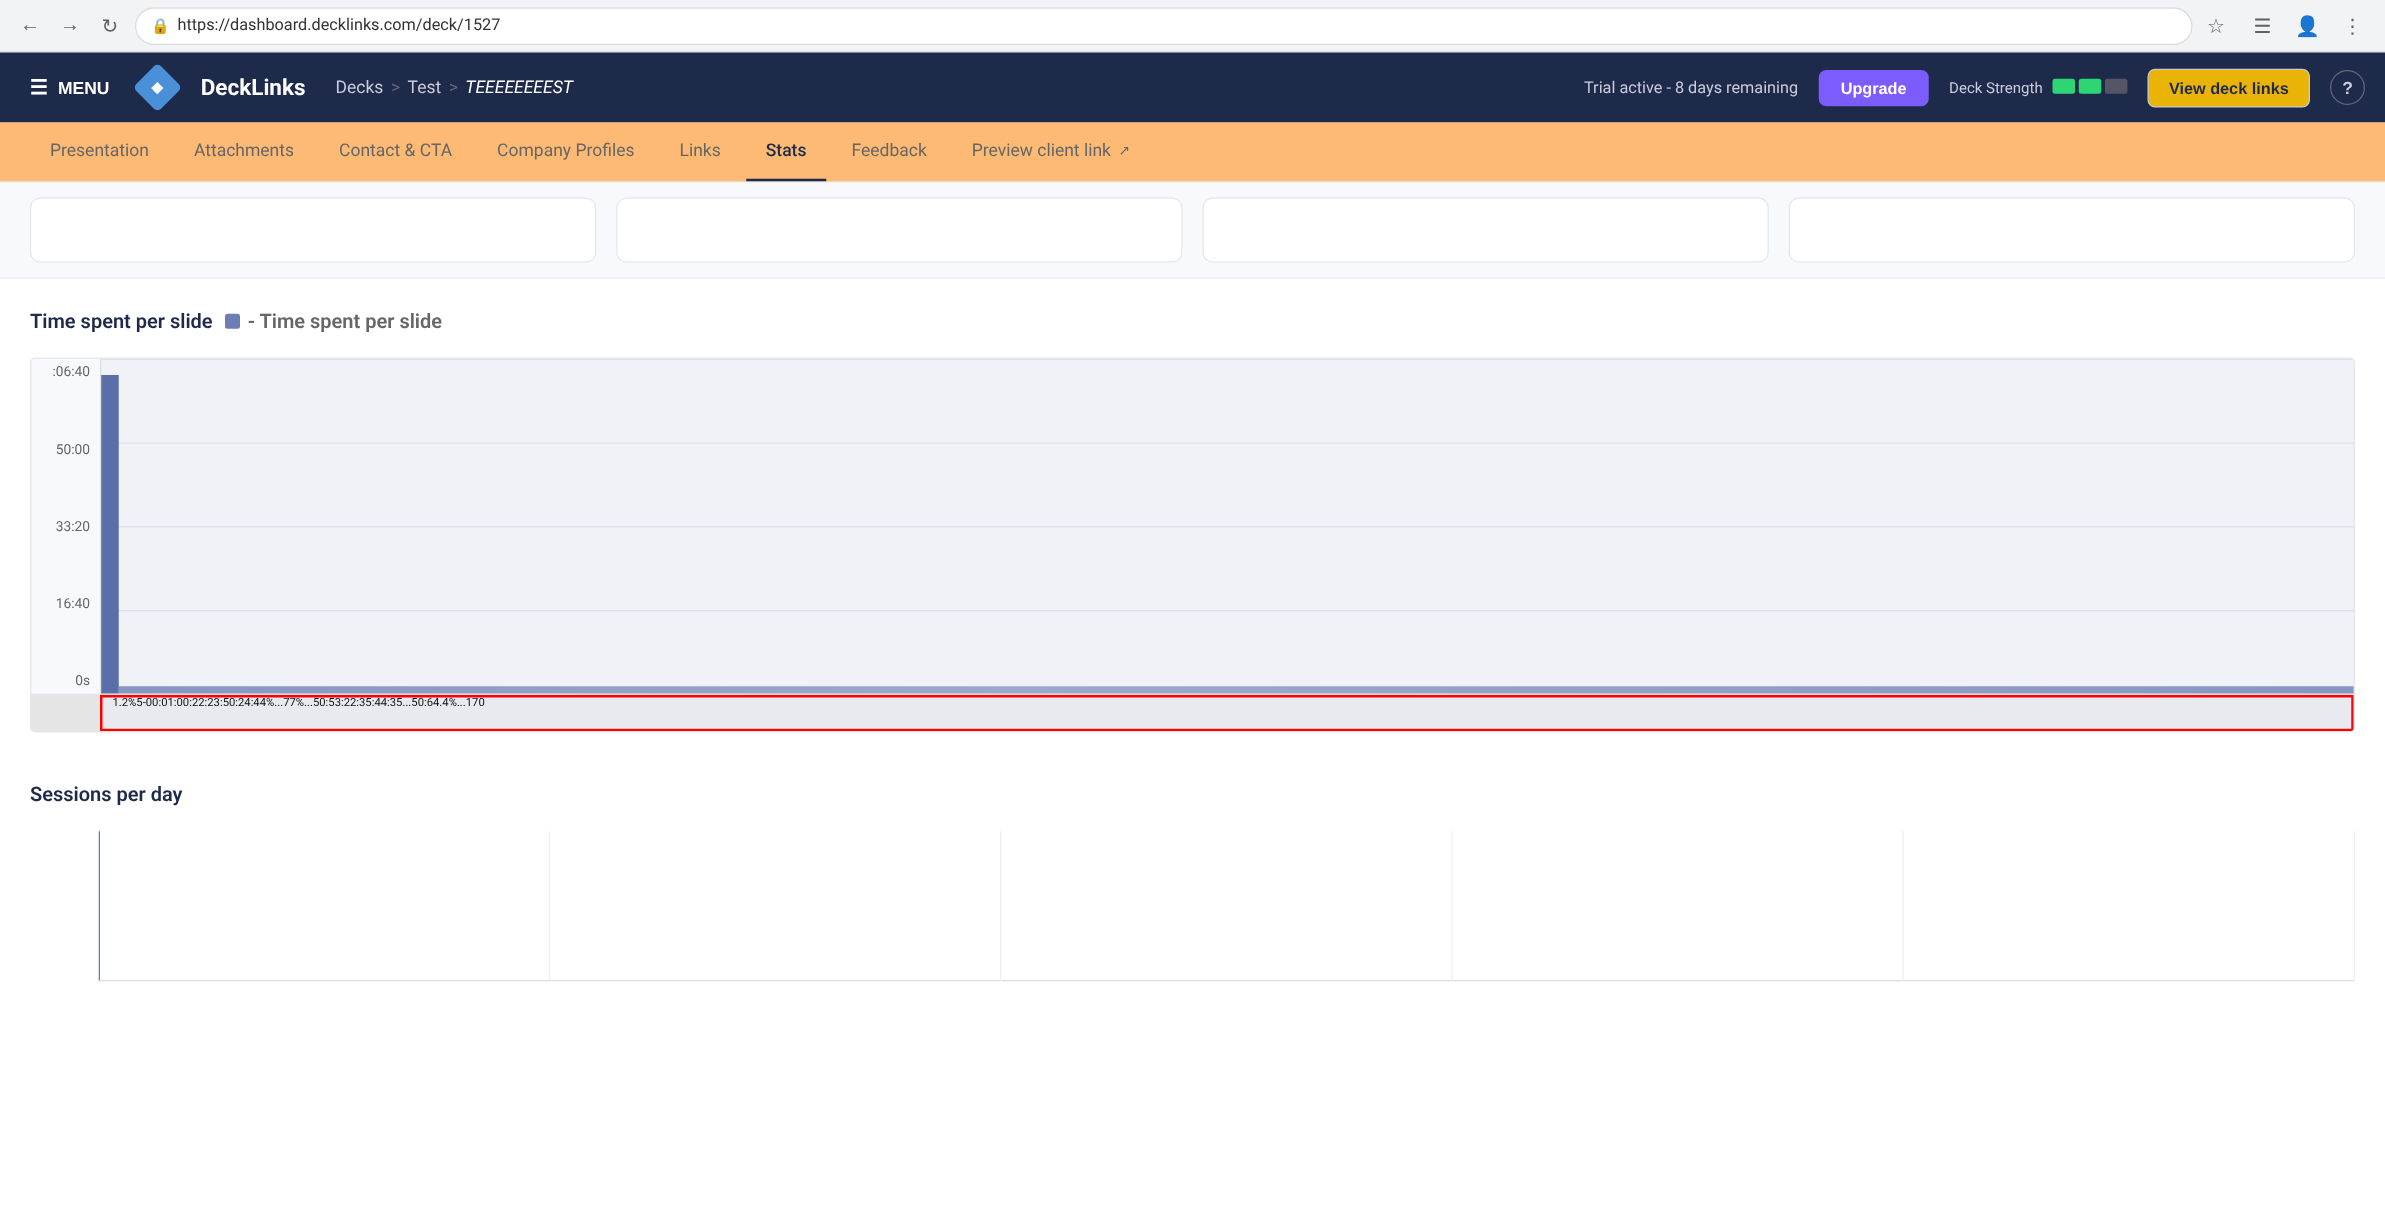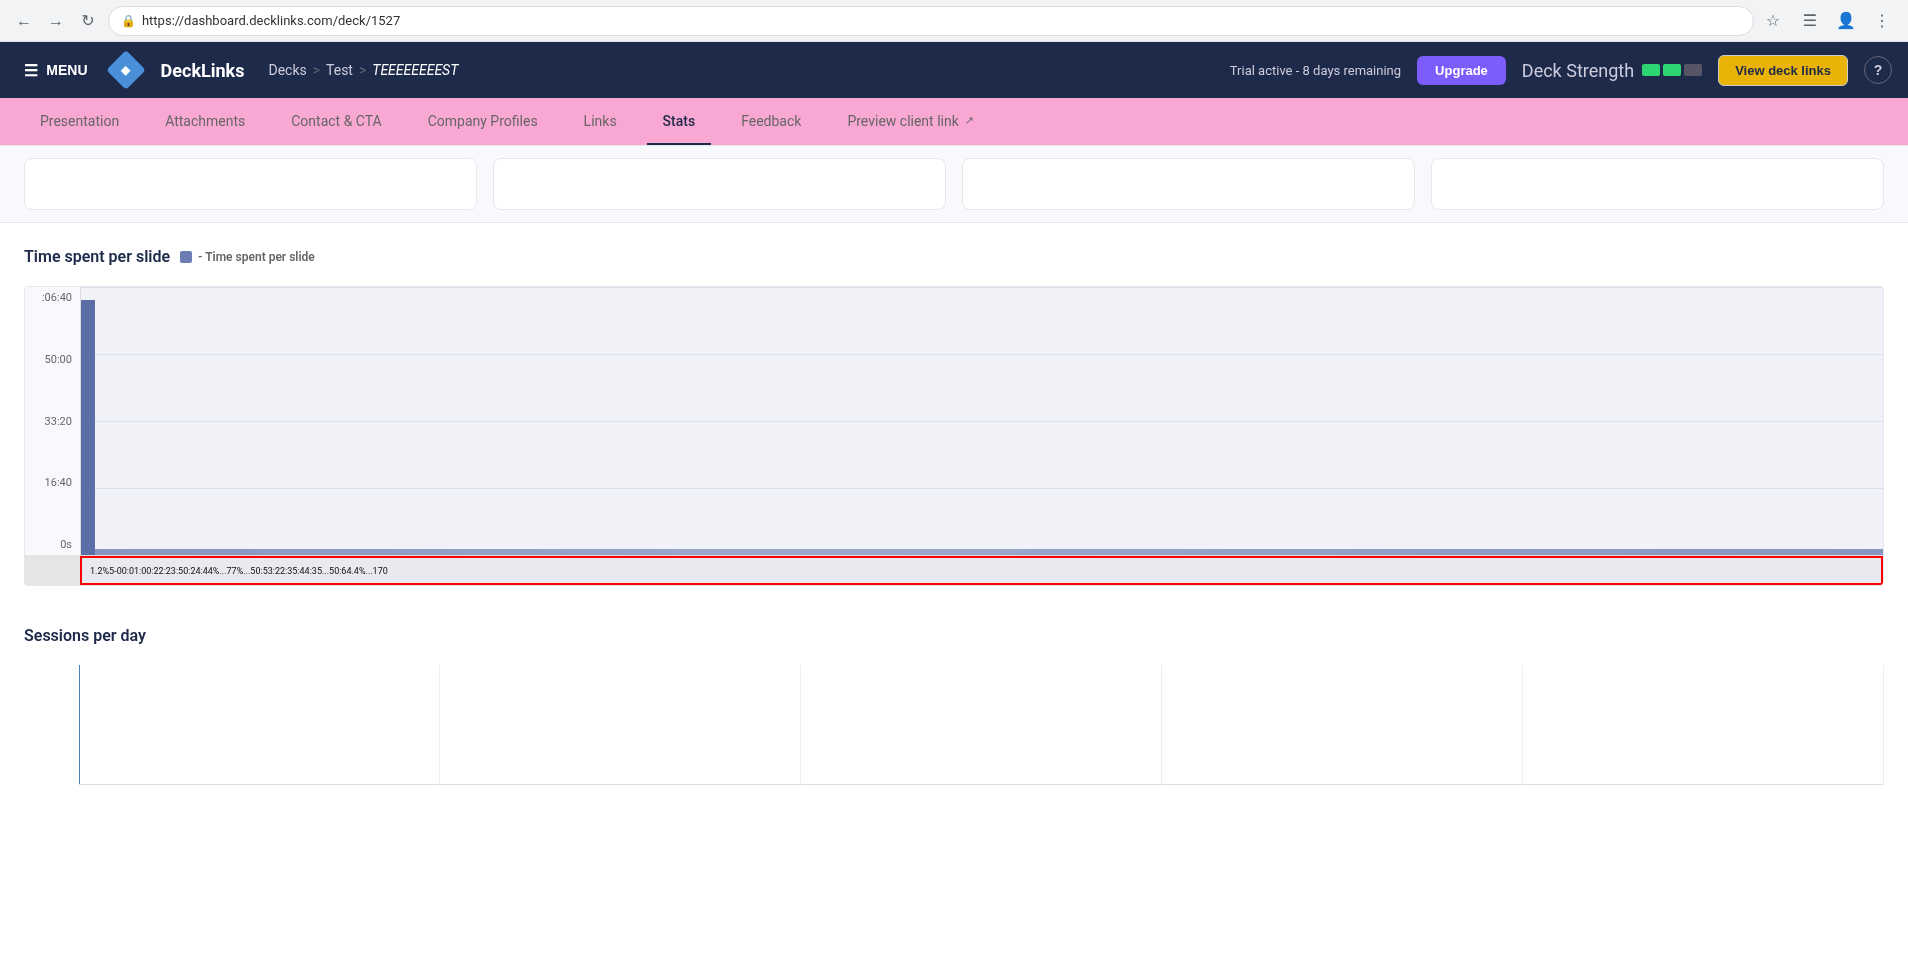--- a/index.html
+++ b/index.html
@@ -81,21 +81,21 @@
     .upgrade-btn {
       background: #7c5cfc;
       color: #fff;
       border: none;
       border-radius: 6px;
       padding: 7px 18px;
       font-size: 13px;
       font-weight: 600;
       cursor: pointer;
     }
-    .deck-strength-area { display: flex; align-items: center; gap: 8px; color: #ccd; font-size: 18px; }
+    .deck-strength-area { display: flex; align-items: flex-start; gap: 8px; color: #ccd; font-size: 12px; }
     .strength-bars { display: flex; gap: 3px; }
     .strength-bar { width: 18px; height: 12px; border-radius: 2px; }
     .strength-bar.green { background: #2ed573; }
     .strength-bar.gray { background: #556; }
     .view-deck-btn {
       background: #eab308;
       color: #1e2a4a;
       border: 1px solid #ccc;
       border-radius: 6px;
       padding: 7px 16px;
@@ -108,27 +108,27 @@
       border-radius: 50%;
       border: 1px solid #667;
       color: #ccd;
       background: none;
       display: flex; align-items: center; justify-content: center;
       font-size: 14px; font-weight: bold; cursor: pointer;
     }
 
     
     .tab-nav {
-      background: #f9a8d4;
+      background: #fdba74;
       border-bottom: 1px solid #e5e7eb;
       display: flex;
       align-items: center;
       padding: 0 24px;
       height: 48px;
-      gap: 14px;
+      gap: 4px;
     }
     .tab-item {
       padding: 14px 16px;
       font-size: 14px;
       color: #666;
       cursor: pointer;
       border-bottom: 2px solid transparent;
       white-space: nowrap;
       text-decoration: none;
       display: flex; align-items: center; gap: 6px;
@@ -165,21 +165,21 @@
       font-size: 16px;
       font-weight: 600;
       color: #1e2a4a;
       display: flex;
       align-items: center;
       gap: 10px;
       margin-bottom: 20px;
     }
     .chart-legend {
       display: flex; align-items: center; gap: 6px;
-      font-size: 12px; color: #666;
+      font-size: 16px; color: #666;
     }
     .legend-dot {
       width: 12px; height: 12px;
       background: #6b7db3;
       border-radius: 2px;
     }
 
     
     .chart-container {
       position: relative;
@@ -236,21 +236,21 @@
     }
     
     .annotation-box {
       position: absolute;
       left: 0; right: 0;
       top: 0; bottom: 0;
       border: 2px solid red;
       pointer-events: none;
       z-index: 10;
       display: flex;
-      align-items: center;
+      align-items: flex-start;
       padding: 0 8px;
     }
     .annotation-text {
       font-size: 9px;
       color: #111;
       white-space: nowrap;
       overflow: hidden;
       text-overflow: ellipsis;
       width: 100%;
     }

